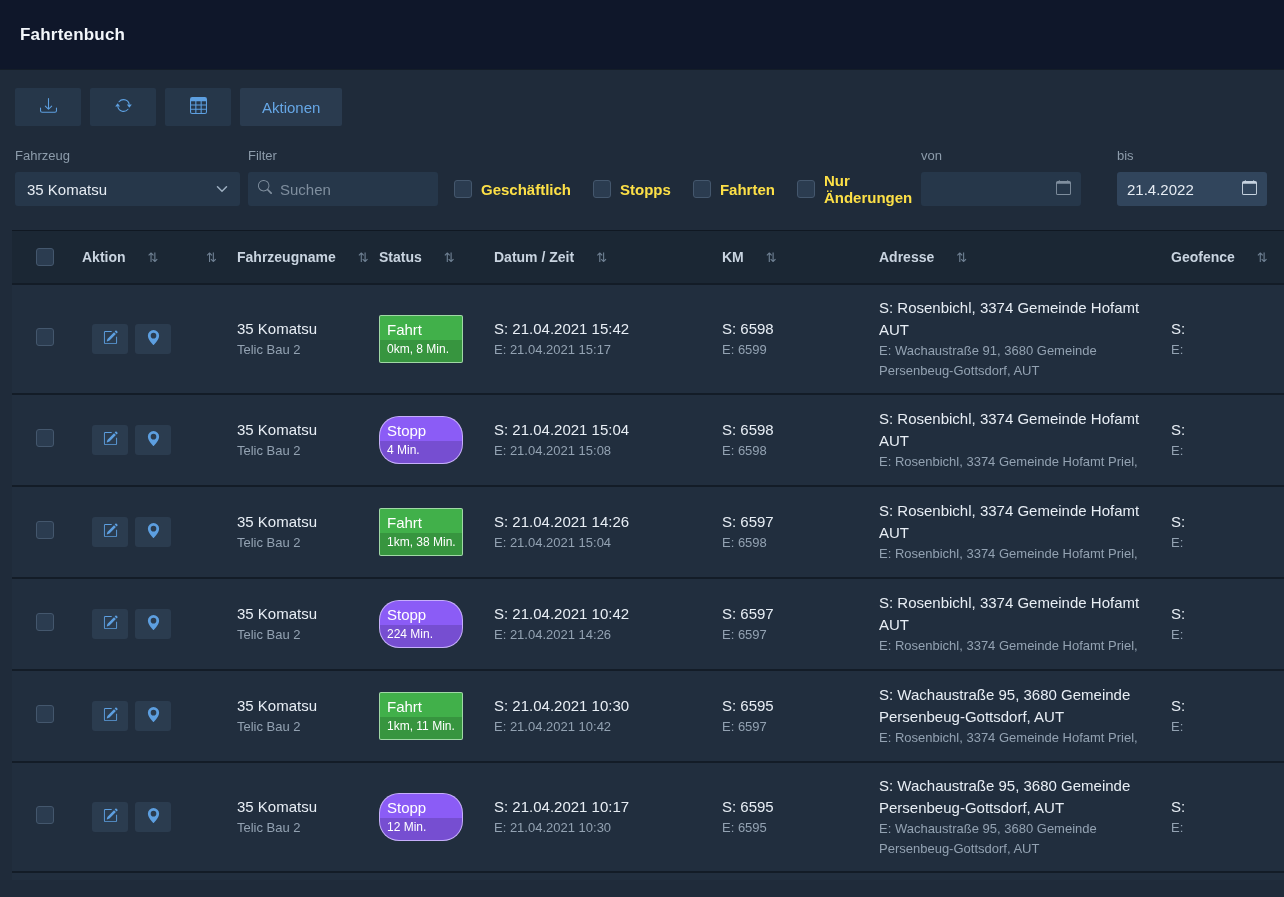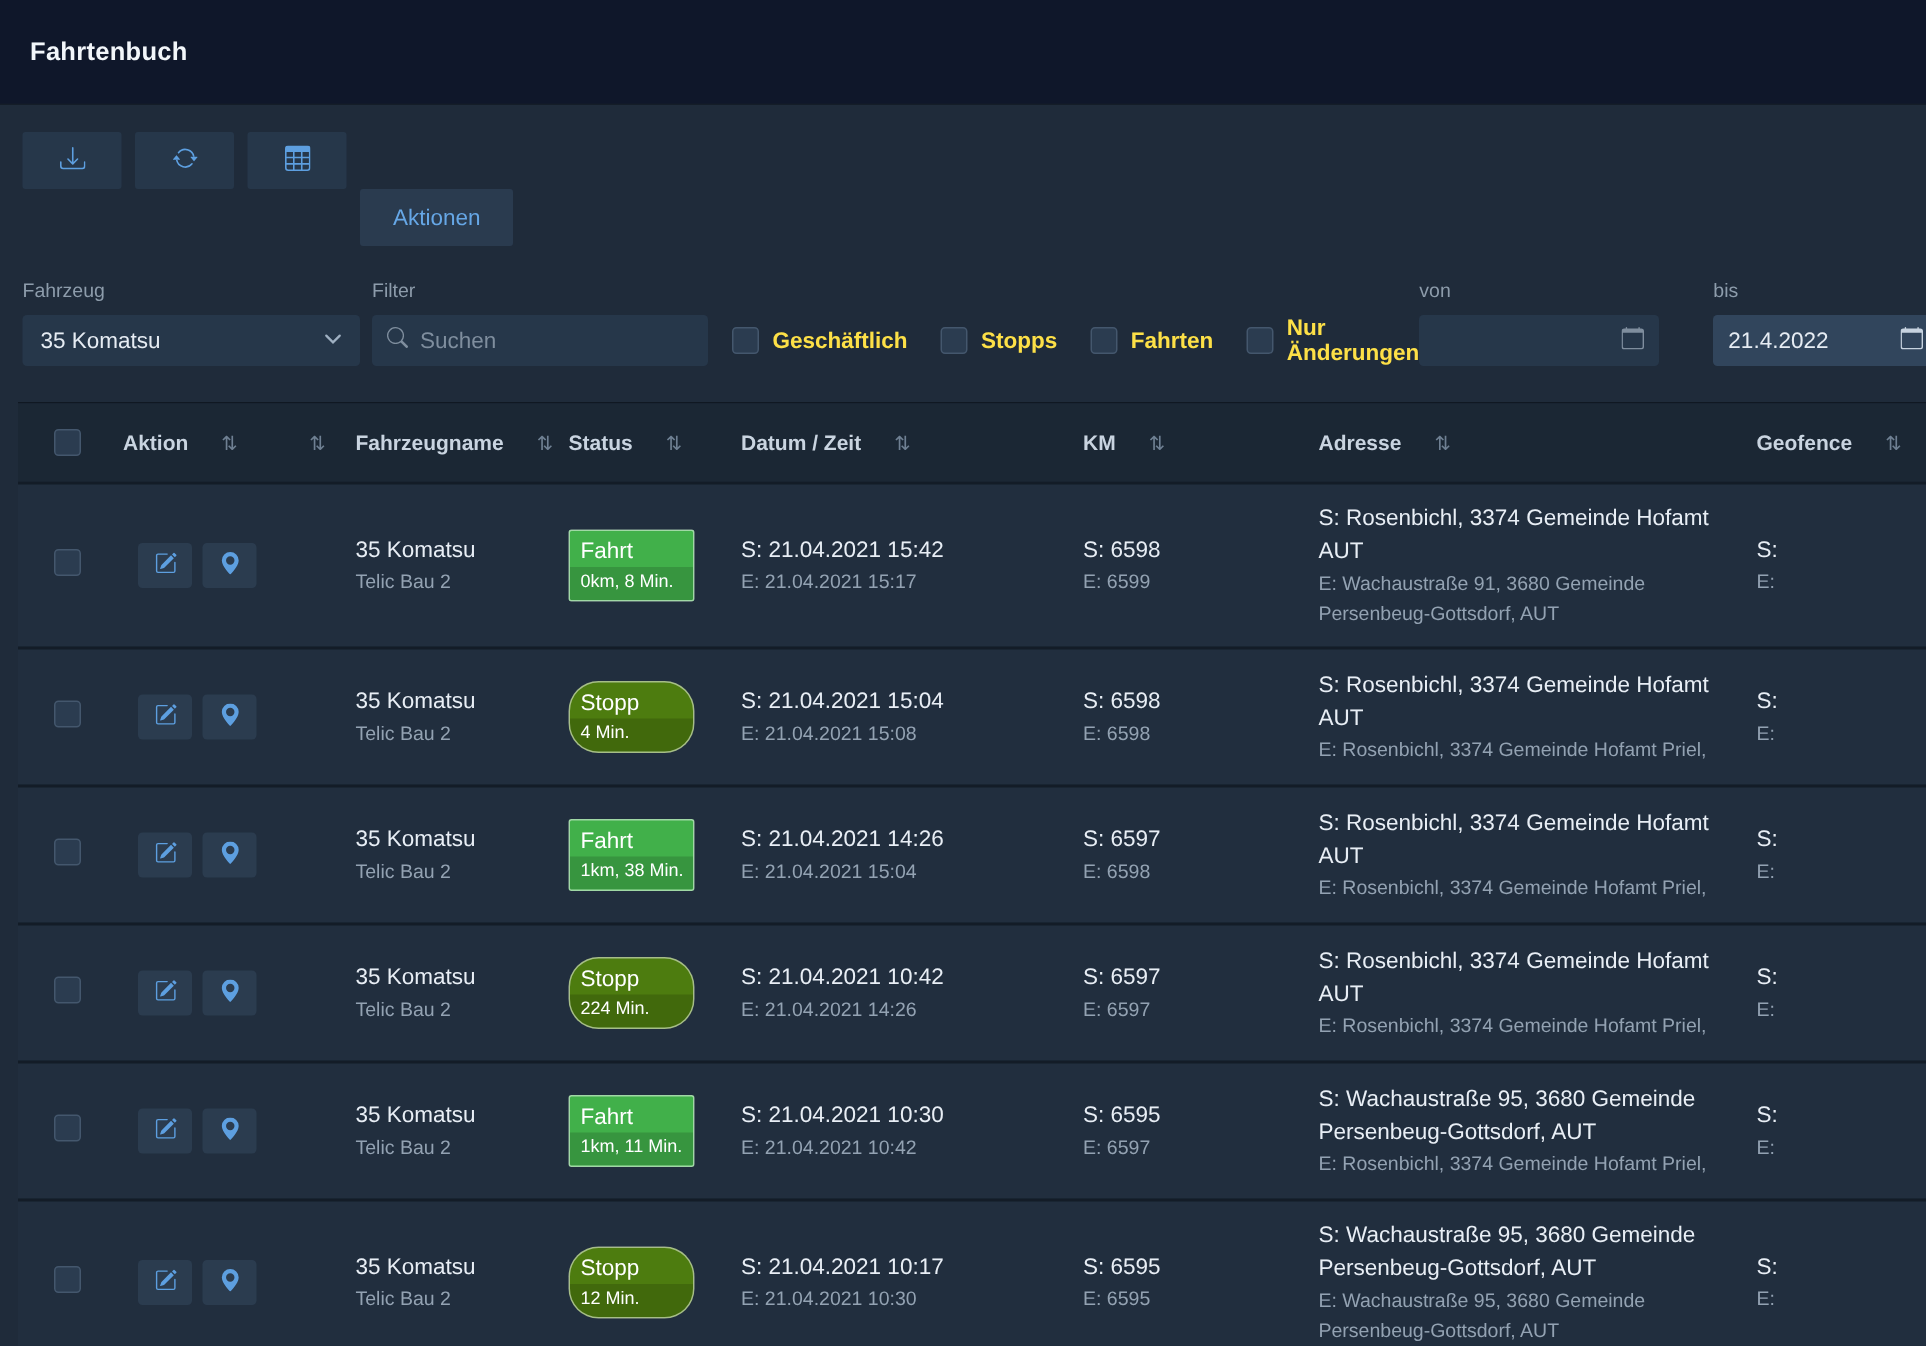--- a/index.html
+++ b/index.html
@@ -16,34 +16,34 @@
   }
   .topbar h1 { font-size: 17px; font-weight: 700; letter-spacing: .2px; color: #f2f6fa; }
 
   
   .toolbar { display: flex; gap: 9px; padding: 18px 0 0 15px; }
   .tool-btn {
     width: 66px; height: 38px; background: #26374a; border: none; border-radius: 2px;
     color: #5d9fe0; display: flex; align-items: center; justify-content: center; cursor: pointer;
   }
   .tool-btn svg { width: 17px; height: 17px; }
-  .actions-btn { width: auto; padding: 0 22px; font-size: 15px; color: #66a7e6; background: #2a3b4f; font-family: "Liberation Sans", sans-serif; margin-top: 38px; }
+  .actions-btn { width: auto; padding: 0 22px; font-size: 15px; color: #66a7e6; background: #2a3b4f; font-family: "Liberation Sans", sans-serif; }
 
   
   .filters { display: flex; align-items: flex-end; padding: 22px 15px 24px 15px; }
   .fgroup { display: flex; flex-direction: column; gap: 9px; }
   .fgroup label { font-size: 13px; color: #8d9cab; }
   .select {
     width: 225px; height: 34px; background: #26374a; border-radius: 3px; cursor: pointer;
     display: flex; align-items: center; justify-content: space-between; padding: 0 12px; font-size: 15px; color: #e6ecf3;
   }
   .select svg { width: 12px; height: 12px; color: #9fb0c2; }
   .search-group { margin-left: 8px; }
   .search-box {
-    width: 224px; height: 34px; background: #26374a; border-radius: 3px;
+    width: 190px; height: 34px; background: #26374a; border-radius: 3px;
     display: flex; align-items: center; padding: 0 10px; gap: 8px; color: #7f8e9e;
   }
   .search-box svg { width: 14px; height: 14px; flex: none; }
   .search-box input {
     background: transparent; border: none; outline: none; color: #dfe7ef; font-size: 15px; width: 100%;
     font-family: "Liberation Sans", sans-serif;
   }
   .search-box input::placeholder { color: #7f8e9e; }
   .checkbox-row { display: flex; align-items: center; gap: 22px; height: 34px; margin-left: 16px; }
   .checkbox-item { display: flex; align-items: center; gap: 9px; cursor: pointer; }
@@ -85,21 +85,21 @@
   .icon-btn svg { width: 15px; height: 15px; }
   .primary { font-size: 15px; color: #e8eef5; line-height: 22px; }
   .secondary { font-size: 13px; color: #93a2b2; line-height: 20px; }
   .badge {
     width: 84px; border-radius: 2px; color: #fff; overflow: hidden;
     border: 1px solid rgba(255,255,255,.5);
   }
   .badge-label { padding: 5px 7px 2px; font-size: 15px; }
   .badge-detail { padding: 2px 7px 6px; font-size: 12px; background: rgba(0,0,0,.15); white-space: nowrap; }
   .badge.fahrt { background: #41b04a; }
-  .badge.stopp { background: #4d7c0f; border-radius: 20px; }
+  .badge.stopp { background: #8b5cf6; border-radius: 20px; }
   .trow-partial { height: 9px; background: #212e3e; border-top: 2px solid #131c27; margin-left: 12px; }
 </style>
 </head>
 <body>
 
 <header class="topbar">
   <h1>Fahrtenbuch</h1>
 </header>
 
 <div class="toolbar">

